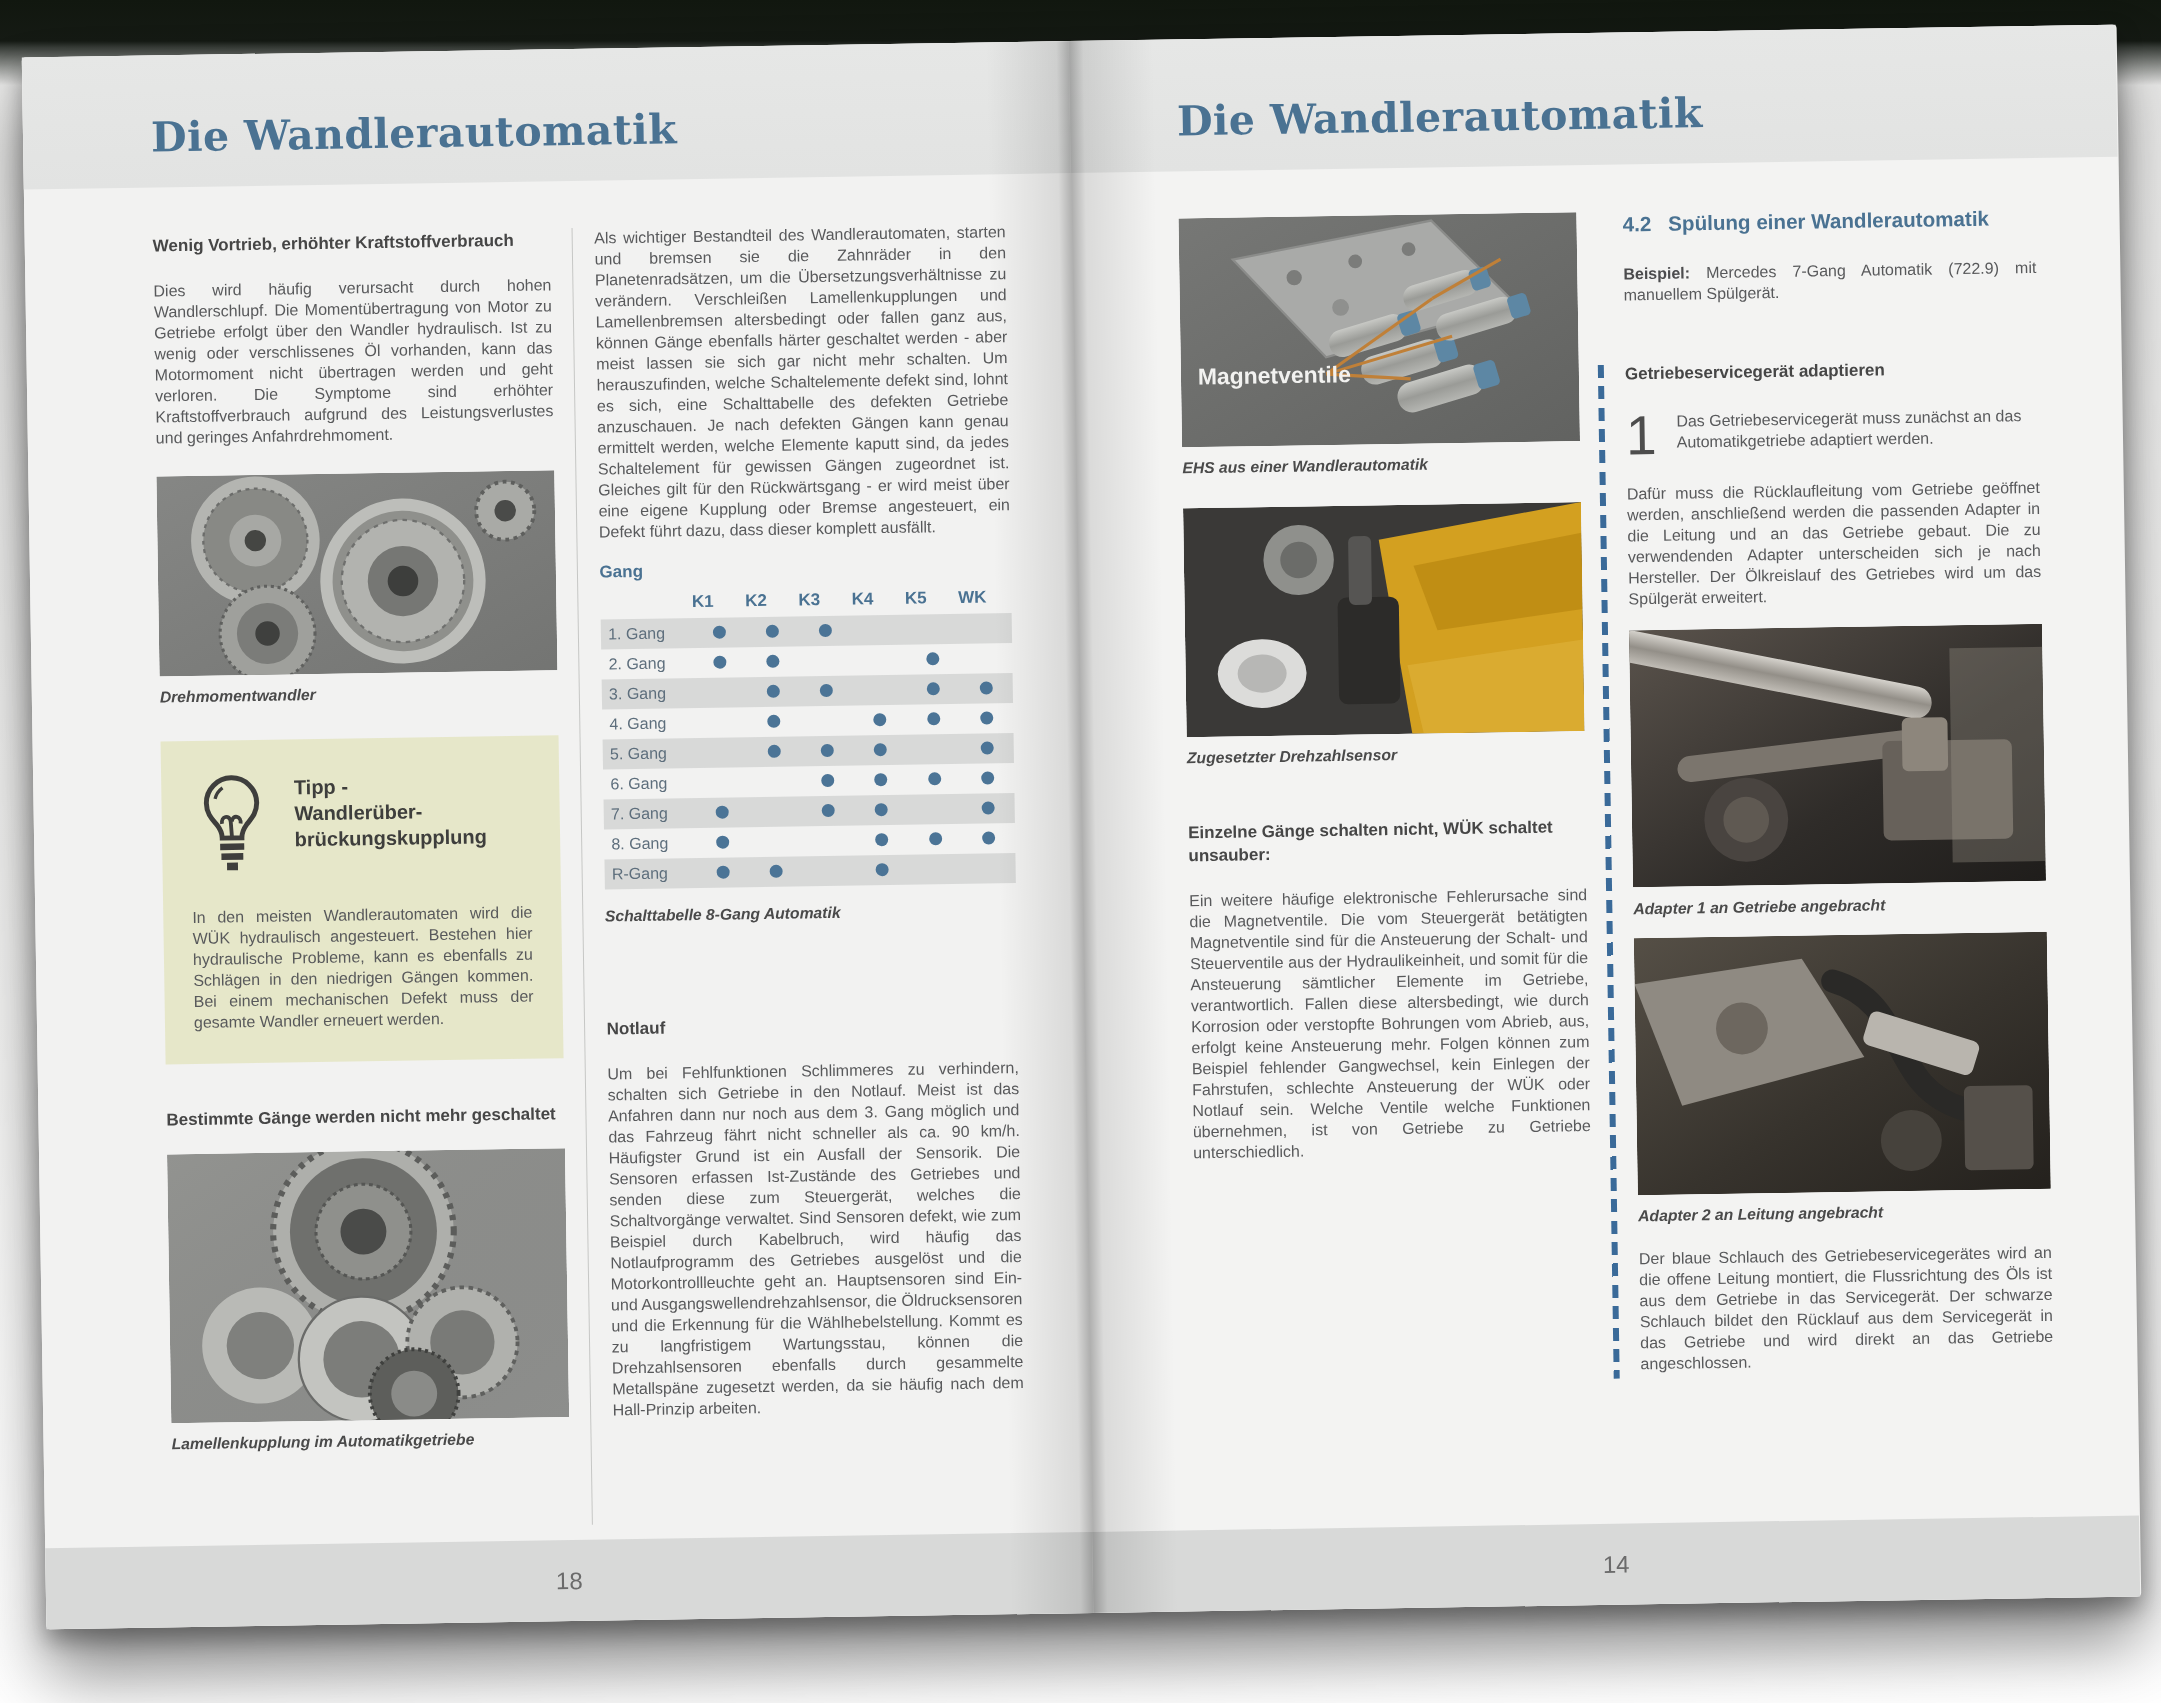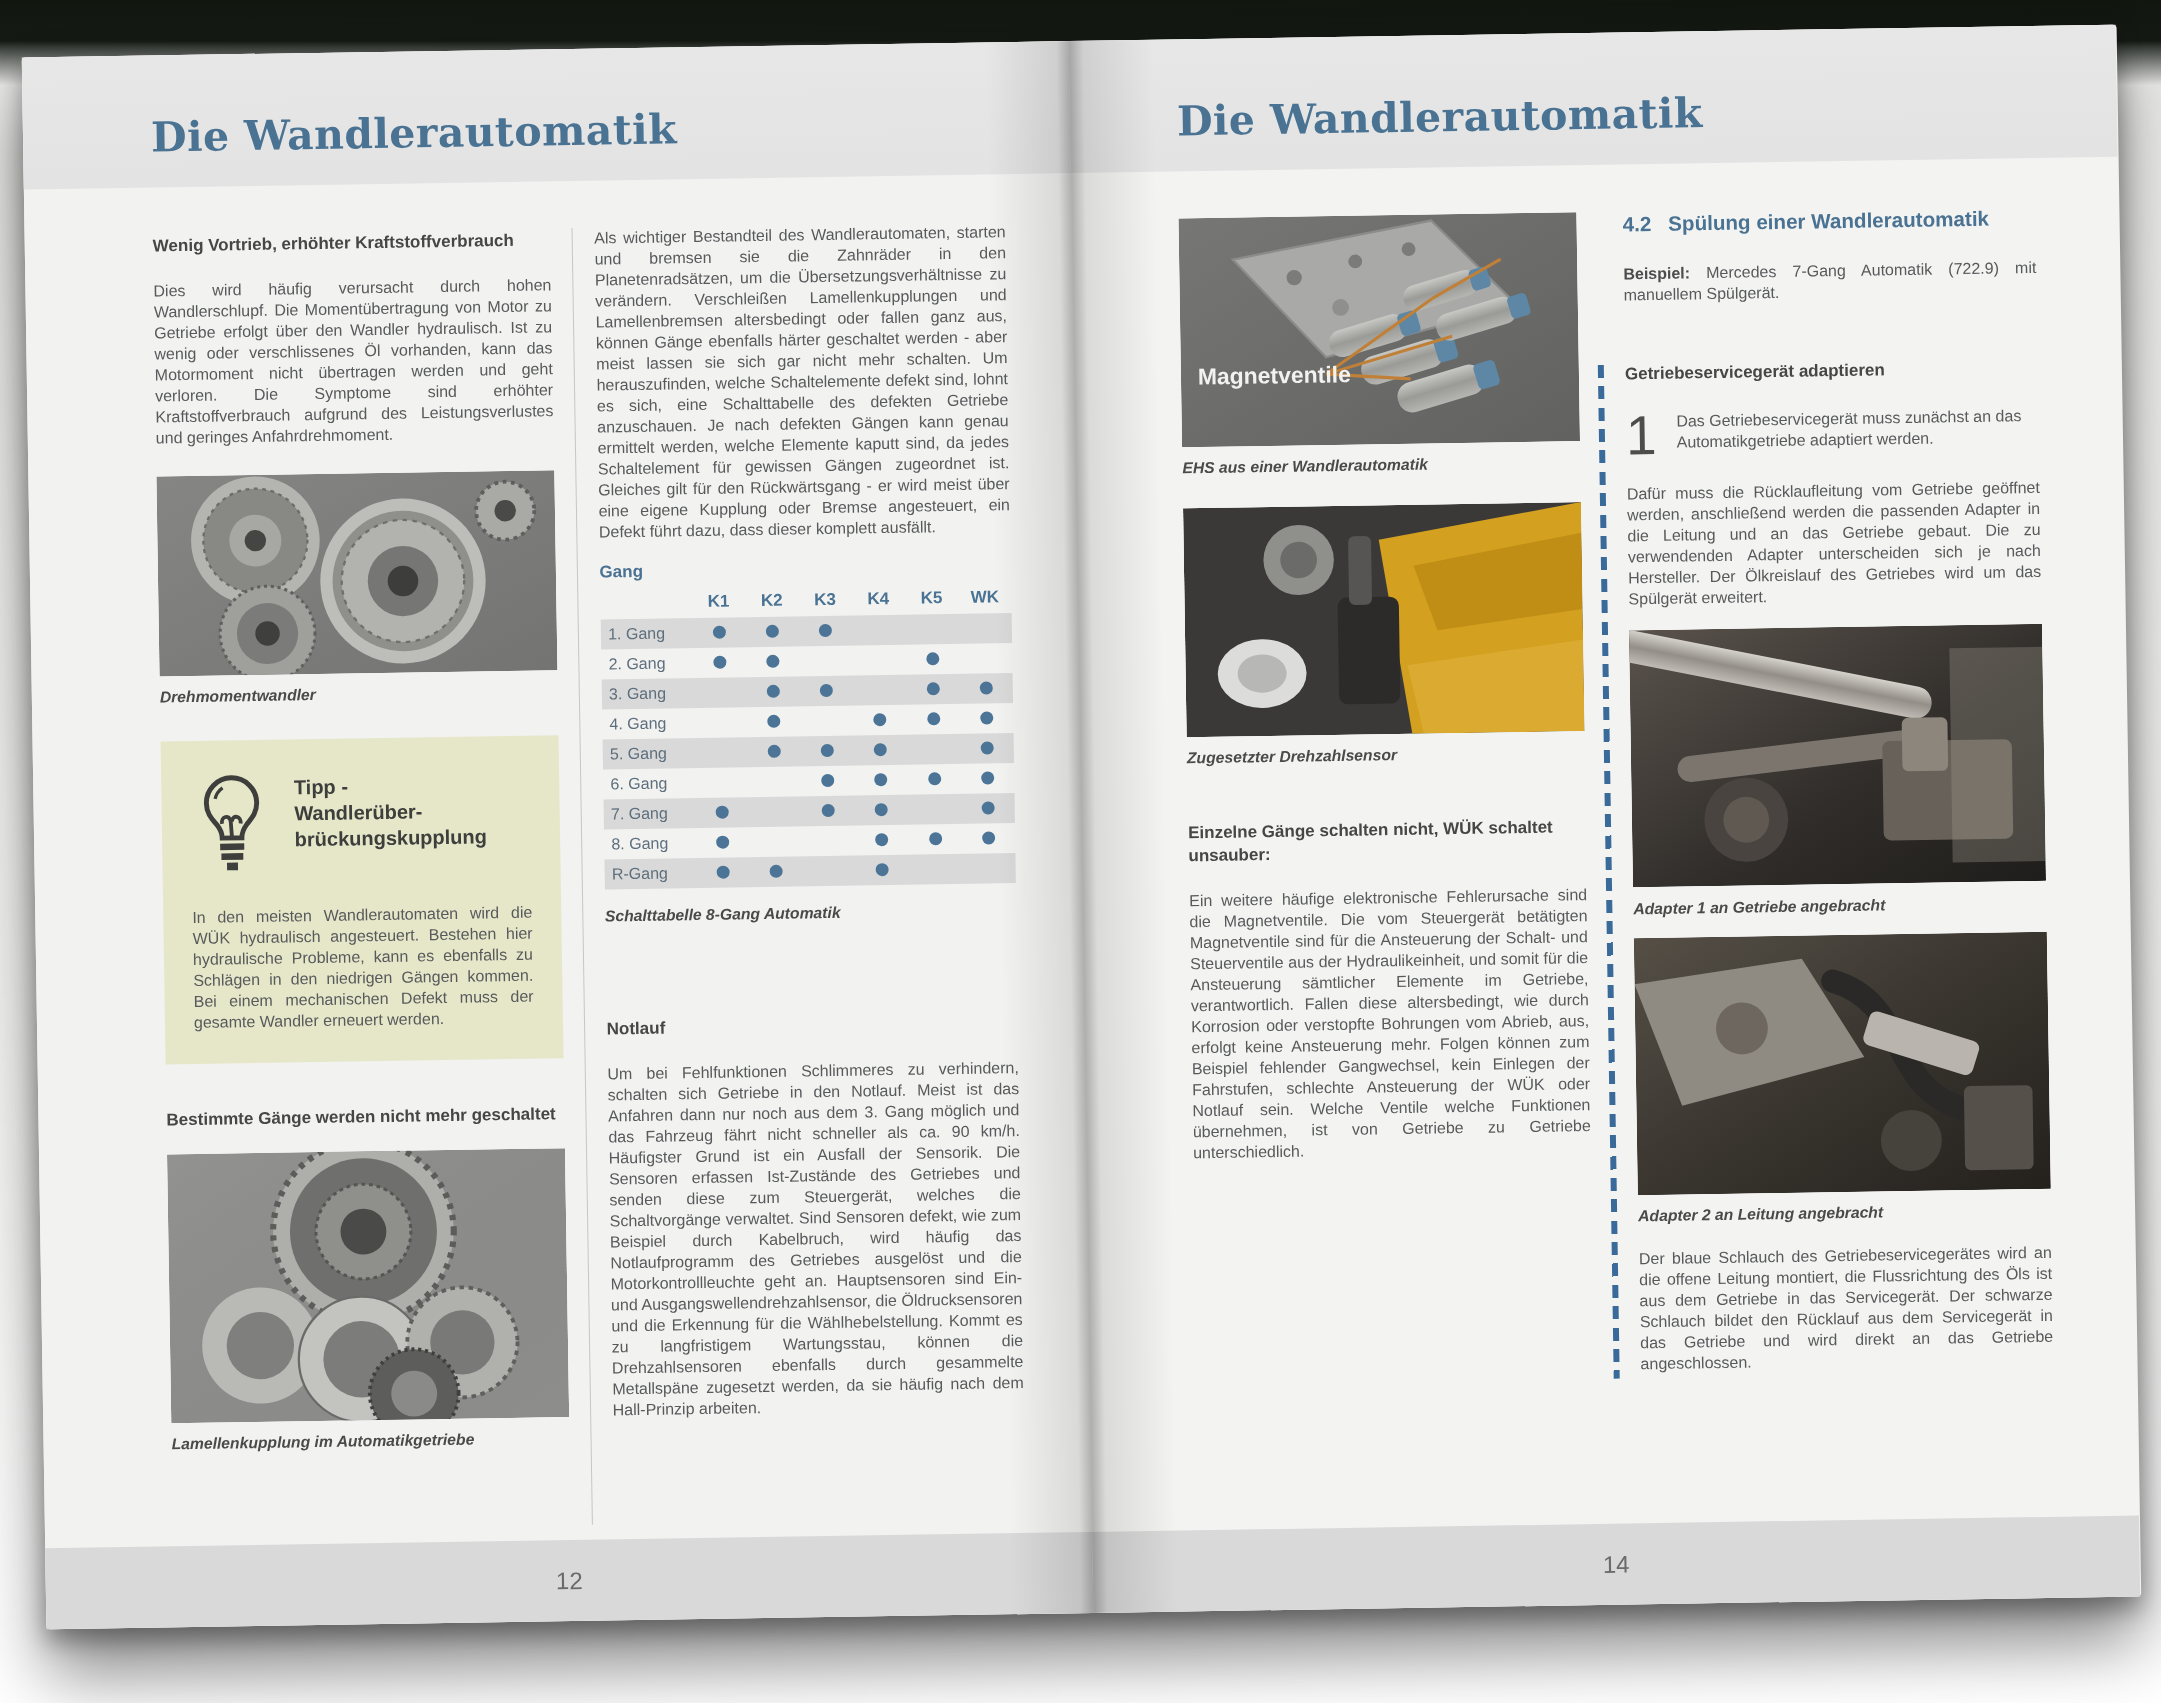--- a/index.html
+++ b/index.html
@@ -67,21 +67,21 @@
   .tipbox{background:var(--tip-bg);padding:32px 29px 31px 29px;margin:35px 0 44px 0;}
   .tiphead{display:flex;align-items:flex-start;margin-bottom:29px;}
   .bulb{width:70px;flex:none;margin:0 27.5px 0 6.1px;}
   .tiptitle{font-size:20px;font-weight:700;color:#3e3e3c;line-height:26px;white-space:pre-line;padding-top:3.1px;}
   .tipbox p{margin-bottom:0;}
 
   
   .shift-table{margin-top:10.7px;}
   .tcorner{font-size:17px;font-weight:700;color:var(--accent-blue);margin-bottom:4.6px;}
   .thead-row{display:grid;grid-template-columns:92px repeat(6,1fr);height:32px;align-items:center;}
-  .thead-row .th{font-size:17px;font-weight:700;color:var(--accent-blue);text-align:center;}
+  .thead-row .th{font-size:17px;font-weight:700;color:var(--accent-blue);}
   .trow{display:grid;grid-template-columns:92px repeat(6,1fr);height:30px;align-items:center;}
   .trow.shaded{background:var(--shaded-row);}
   .tlabel{font-size:16px;color:#5d6e7c;padding-left:7.6px;}
   .tcell{display:flex;align-items:center;justify-content:center;}
   .dot{width:13px;height:13px;border-radius:50%;background:var(--dot-blue);display:block;}
   .table-caption{font-size:15.7px;font-weight:700;font-style:italic;color:#4a4a4a;margin-top:18.4px;}
 
   
   .sec-title{font-size:20.6px;font-weight:700;color:var(--accent-blue);margin-bottom:26px;line-height:26px;}
   .sec-title .num{margin-right:17px;}
@@ -364,21 +364,21 @@
             </div>
         </div>
         <div class="table-caption">Schalttabelle 8-Gang Automatik</div>
 
         <h3 class="notlauf-gap" style="margin-top:92px;">Notlauf</h3>
         <p>Um bei Fehlfunktionen Schlimmeres zu verhindern, schalten sich Getriebe in den Notlauf. Meist ist das Anfahren dann nur noch aus dem 3. Gang möglich und das Fahrzeug fährt nicht schneller als ca. 90 km/h. Häufigster Grund ist ein Ausfall der Sensorik. Die Sensoren erfassen Ist-Zustände des Getriebes und senden diese zum Steuergerät, welches die Schaltvorgänge verwaltet. Sind Sensoren defekt, wie zum Beispiel durch Kabelbruch, wird häufig das Notlaufprogramm des Getriebes ausgelöst und die Motorkontrollleuchte geht an. Hauptsensoren sind Ein- und Ausgangswellendrehzahlsensor, die Öldrucksensoren und die Erkennung für die Wählhebelstellung. Kommt es zu langfristigem Wartungsstau, können die Drehzahlsensoren ebenfalls durch gesammelte Metallspäne zugesetzt werden, da sie häufig nach dem Hall-Prinzip arbeiten.</p>
       </div>
     </div>
 
     <div class="band footer">
-      <span class="pagenum">12</span>
+      <span class="pagenum">18</span>
     </div>
   </div>
 
   <div class="page right">
     <div class="band header">
       <div class="page-title">Die Wandlerautomatik</div>
     </div>
 
     <div class="content">
 

